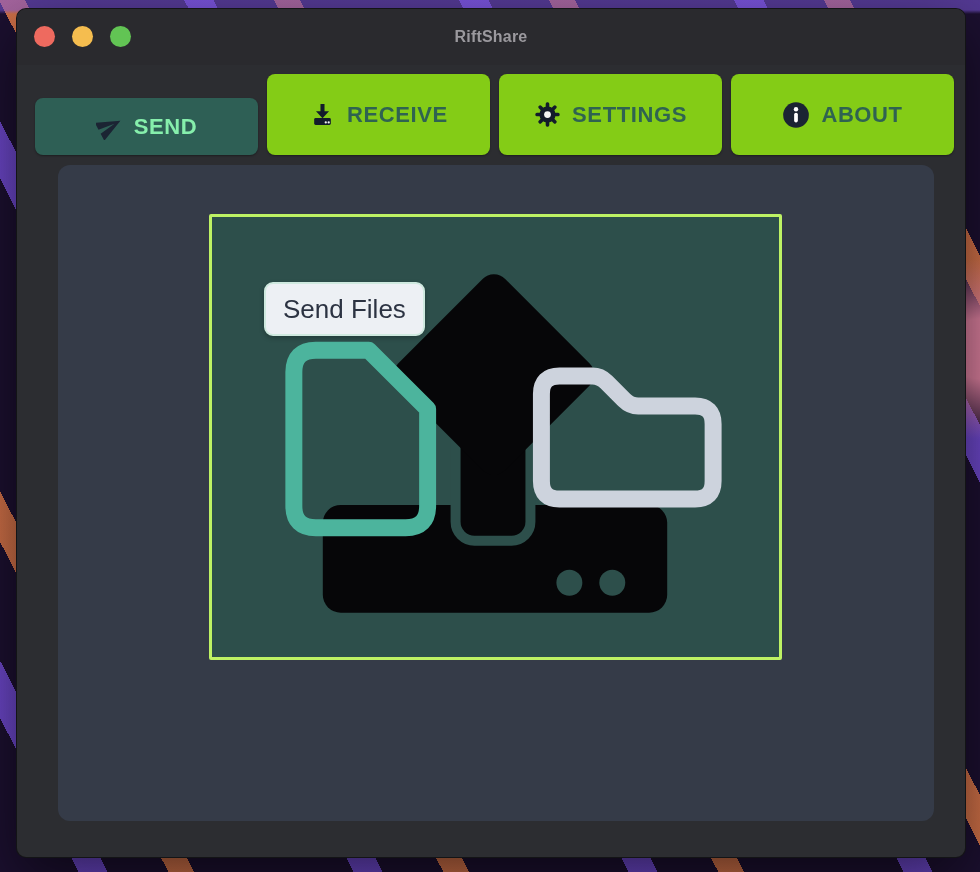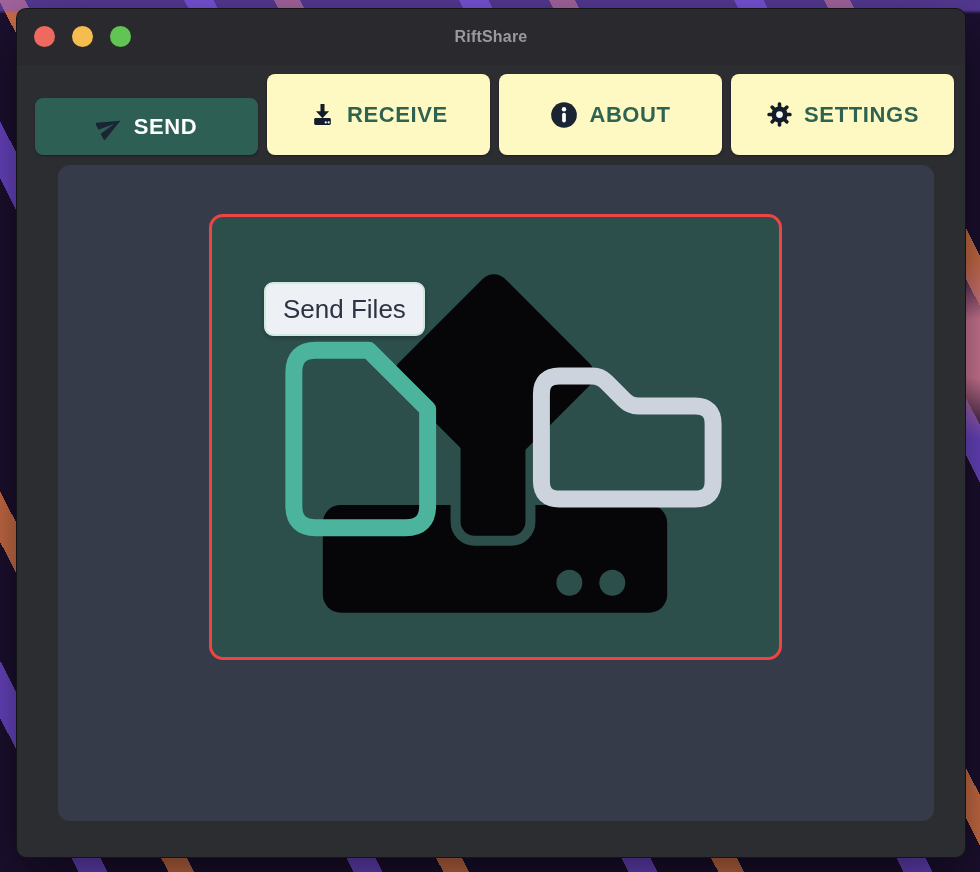--- a/index.html
+++ b/index.html
@@ -42,37 +42,37 @@
   }
 
   
   .tabbar{
     position:absolute; left:18px; top:65px; width:919px; height:81px;
     display:flex; gap:9px;
   }
   .tab{
     flex:1 1 0; border-radius:8px;
     display:flex; align-items:center; justify-content:center; gap:11px;
-    background:#fef9c3; color:#2f6351;
+    background:#84cc16; color:#2f6351;
     font-size:22px; font-weight:bold; letter-spacing:.6px;
     cursor:pointer; box-shadow:0 1px 2px rgba(0,0,0,.35);
   }
-  .tab.active{ background:#2e5f55; color:#ffffff;margin-top:24px; }
+  .tab.active{ background:#2e5f55; color:#86efac;margin-top:24px; }
   .tab svg{ display:block; }
 
   
   .panel{
     position:absolute; left:41px; top:156px; width:876px; height:656px;
     background:#353b48; border-radius:12px;
   }
 
   
   .dropzone{
     position:absolute; left:151px; top:49px; width:573px; height:446px;
-    background:#2d4f4b; border:3px solid #ef4444; border-radius:14px;
+    background:#2d4f4b; border:3px solid #bef264; border-radius:2px;
     cursor:pointer;
   }
   .dropzone-art{ position:absolute; left:0; top:0; }
 
   .send-files-label{
     position:absolute; left:52px; top:65px;
     background:#edf0f4; color:#2c3342;
     font-size:26px; line-height:1;
     padding:12px 17px; border-radius:9px;
     border:2px solid #cfe9df;
@@ -114,43 +114,43 @@
           <rect x="4.6" y="15.2" width="14.8" height="6.2" rx="1.3" fill="#131c2b"></rect>
           <circle cx="14.9" cy="19.1" r="1" fill="#f3f6f5"></circle>
           <circle cx="17.5" cy="19.1" r="1" fill="#f3f6f5"></circle>
         </svg>
       </span>
       <span>RECEIVE</span>
     </div>
 
     <div class="tab">
       <span>
-        <svg width="28" height="28" viewBox="0 0 24 24">
-          <circle cx="12" cy="12" r="11" fill="#1b2433"></circle>
-          <circle cx="12" cy="7" r="1.9" fill="#ffffff"></circle>
-          <rect x="10.4" y="10" width="3.2" height="8.4" rx="1.6" fill="#ffffff"></rect>
-        </svg>
-      </span>
-      <span>ABOUT</span>
-    </div>
-
-    <div class="tab">
-      <span>
         <svg width="27" height="27" viewBox="0 0 24 24">
           <g fill="#131c2b">
             <rect x="10.4" y="1.2" width="3.2" height="21.6" rx="1.4"></rect>
             <rect x="10.4" y="1.2" width="3.2" height="21.6" rx="1.4" transform="rotate(45 12 12)"></rect>
             <rect x="10.4" y="1.2" width="3.2" height="21.6" rx="1.4" transform="rotate(90 12 12)"></rect>
             <rect x="10.4" y="1.2" width="3.2" height="21.6" rx="1.4" transform="rotate(135 12 12)"></rect>
             <circle cx="12" cy="12" r="7.2"></circle>
           </g>
           <circle cx="12" cy="12" r="3" fill="#f3f6f5"></circle>
         </svg>
       </span>
       <span>SETTINGS</span>
+    </div>
+
+    <div class="tab">
+      <span>
+        <svg width="28" height="28" viewBox="0 0 24 24">
+          <circle cx="12" cy="12" r="11" fill="#1b2433"></circle>
+          <circle cx="12" cy="7" r="1.9" fill="#ffffff"></circle>
+          <rect x="10.4" y="10" width="3.2" height="8.4" rx="1.6" fill="#ffffff"></rect>
+        </svg>
+      </span>
+      <span>ABOUT</span>
     </div>
 
   </div>
 
   <div class="panel">
 
     <div class="dropzone">
 
       <svg class="dropzone-art" width="567" height="440" viewBox="0 0 568 440">
 

